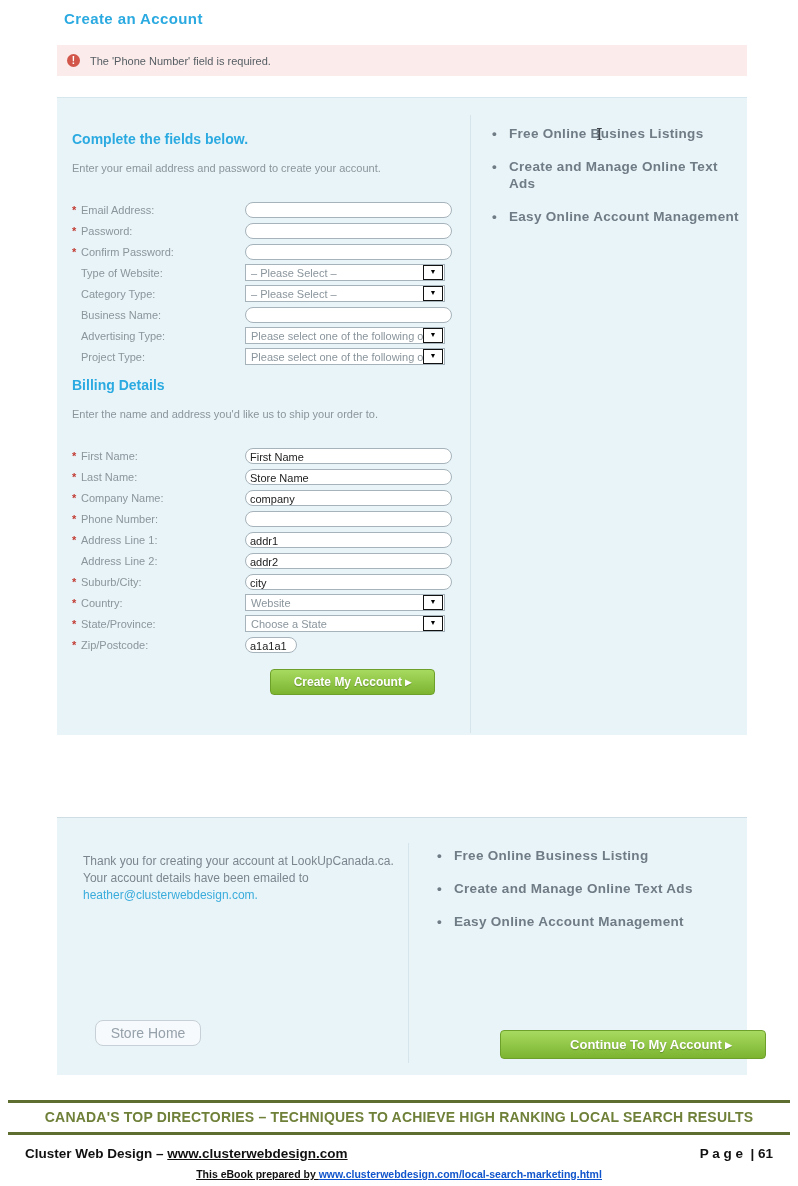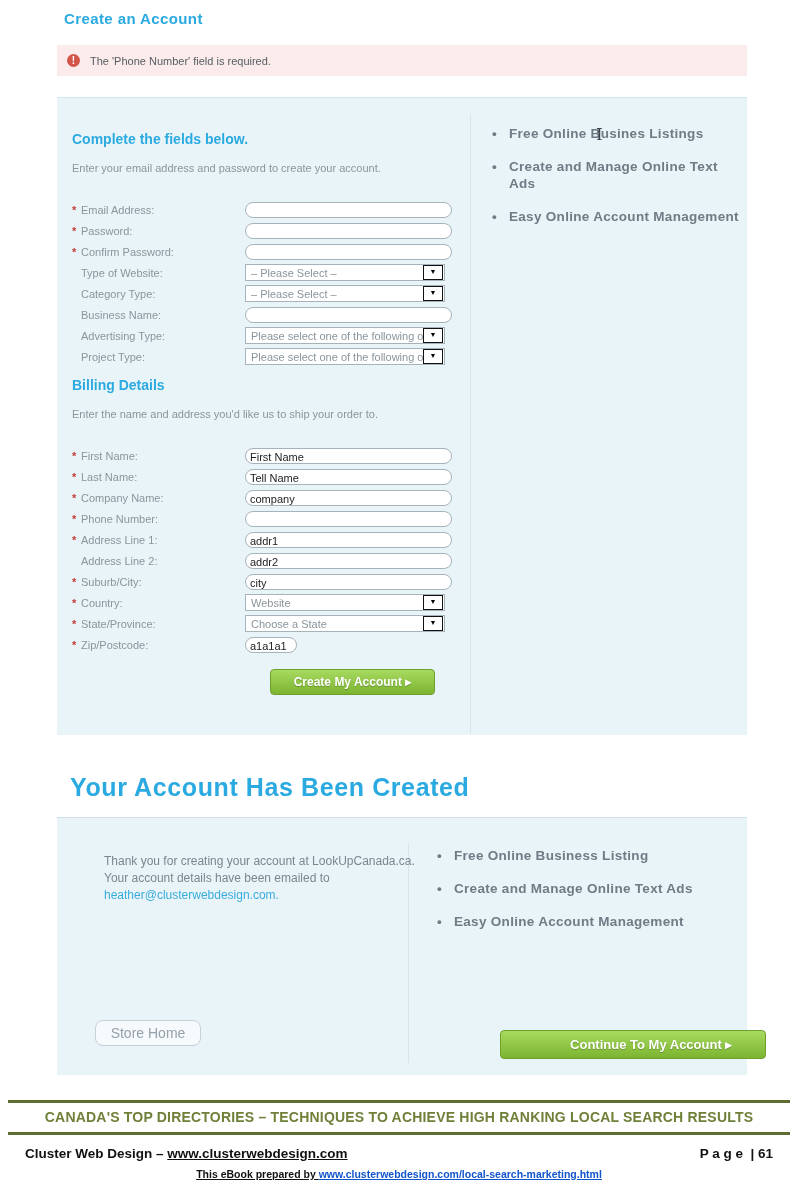--- a/index.html
+++ b/index.html
@@ -47,21 +47,21 @@
   .benefits { position:absolute; list-style:none; margin:0; padding:0; }
   .benefits li { display:flex; margin-bottom:16px; font-size:13.5px; font-weight:700; color:#6f7b85; line-height:17px; letter-spacing:0.3px; }
   .blt { width:17px; flex:none; }
   #benefits-1 { left:492px; top:125px; width:250px; }
   #benefits-2 { left:437px; top:847px; width:300px; }
 
   
   .cursor-ibeam { position:absolute; left:596px; top:124px; font-family:"DejaVu Serif", serif; font-size:17px; color:#3d4349; z-index:5; }
 
   
-  #created-msg { position:absolute; left:104px; top:841px; width:334px; font-size:12px; color:#7b858e; line-height:17px; }
+  #created-msg { position:absolute; left:83px; top:841px; width:334px; font-size:12px; color:#7b858e; line-height:17px; }
   .email-link { color:#3aacdc; text-decoration:none; }
 
   
   #footer-band { position:absolute; left:8px; top:1100px; width:782px; border-top:3px solid #5e6e30; border-bottom:3px solid #5e6e30; padding:6px 0 7px; text-align:center; font-size:14px; font-weight:700; color:#6f8039; letter-spacing:0.2px; box-sizing:border-box; }
   #footer-info { position:absolute; left:25px; right:25px; top:1146px; display:flex; justify-content:space-between; align-items:baseline; font-size:13.5px; font-weight:700; color:#111; }
   .company-link { text-decoration:underline; color:#111; }
   #page-number { white-space:pre; }
   #footer-prepared { position:absolute; left:0; right:0; top:1168px; text-align:center; font-size:10.5px; font-weight:700; color:#111;text-decoration:underline; }
   .prepared-link { color:#1155cc; text-decoration:underline; }
 </style>
@@ -141,21 +141,21 @@
     <p class="sec-sub">Enter the name and address you'd like us to ship your order to.</p>
     <div id="billing-rows">
         <div class="form-row">
           <span class="req">*</span>
           <span class="flabel">First Name:</span>
           <div class="text-input">First Name</div>
         </div>
         <div class="form-row">
           <span class="req">*</span>
           <span class="flabel">Last Name:</span>
-          <div class="text-input">Tell Name</div>
+          <div class="text-input">Store Name</div>
         </div>
         <div class="form-row">
           <span class="req">*</span>
           <span class="flabel">Company Name:</span>
           <div class="text-input">company</div>
         </div>
         <div class="form-row">
           <span class="req">*</span>
           <span class="flabel">Phone Number:</span>
           <div class="text-input"></div>
@@ -209,21 +209,20 @@
         <span class="blt">•</span>
         <span>Create and Manage Online Text Ads</span>
       </li>
       <li>
         <span class="blt">•</span>
         <span>Easy Online Account Management</span>
       </li>
     </ul>
   <span class="cursor-ibeam">I</span>
 
-  <h1 id="title-2">Your Account Has Been Created</h1>
 
   <div id="panel-2"></div>
   <div id="vdiv-2" class="vdiv"></div>
 
   <p id="created-msg"><span>Thank you for creating your account at LookUpCanada.ca. Your account details have been emailed to </span><a class="email-link">heather@clusterwebdesign.com.</a></p>
 
   <ul id="benefits-2" class="benefits">
       <li>
         <span class="blt">•</span>
         <span>Free Online Business Listing</span>

